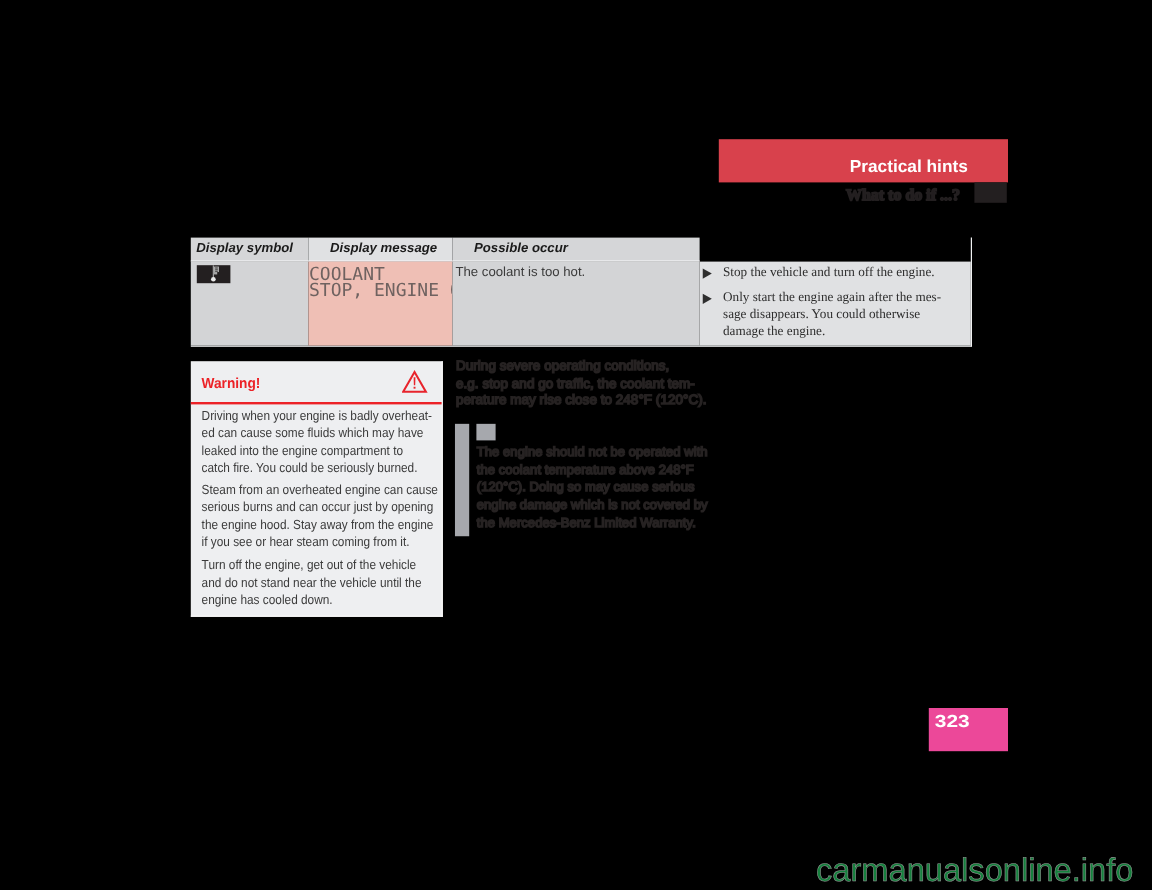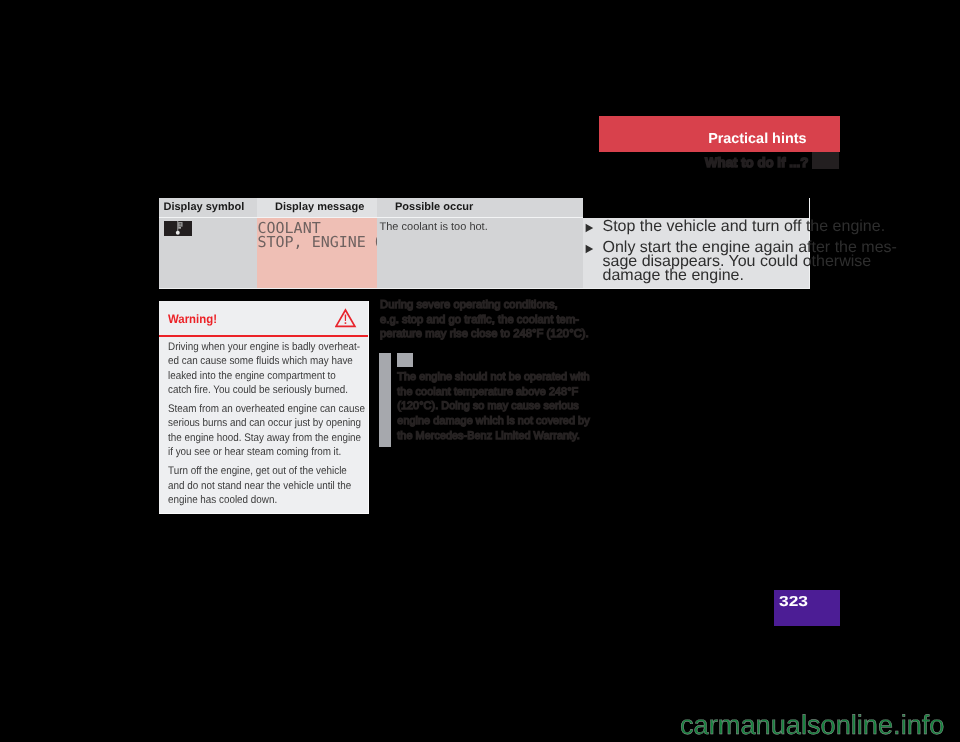--- a/index.html
+++ b/index.html
@@ -6,48 +6,48 @@
   body{width:960px;height:742px;background:#000000;overflow:hidden;
        font-family:"Liberation Sans",sans-serif;
        -webkit-font-smoothing:antialiased;text-rendering:geometricPrecision;}
   .page{position:absolute;left:0;top:0;width:948px;height:742px;}
 
   
   .redbar{position:absolute;left:599px;top:116px;width:241px;height:36px;background:#d8414c;}
   .redbar-label{position:absolute;right:33.5px;top:14px;color:#ffffff;font-weight:bold;
       font-size:14.4px;line-height:18px;white-space:nowrap;}
   .subhead-label{position:absolute;left:705px;top:155px;color:#231f20;font-weight:bold;
-      font-size:13.3px;line-height:15px;white-space:nowrap;-webkit-text-stroke:1.5px #231f20;}
+      font-size:13.3px;line-height:15px;white-space:nowrap;font-family:Liberation Serif, serif;-webkit-text-stroke:1.5px #231f20;}
   .chaptertab{position:absolute;left:812px;top:152px;width:27px;height:17px;background:#231f20;}
 
   
   .mtable{position:absolute;left:159px;top:198px;width:650px;font-size:0;
        border-right:1px solid #f0f1f2;border-bottom:1px solid #eeeff0;}
   .mrow{display:flex;}
   .mcell{box-sizing:border-box;}
   .mhead .mcell{background:#d5d6d8;font-weight:bold;font-size:11px;color:#1a1a1a;
        padding:1px 0 0 18px;height:20px;line-height:16px;white-space:nowrap;
-       border-bottom:0.6px solid #f3f4f5;}
+       border-bottom:0.6px solid #f3f4f5;font-style:italic;}
   .mhead .c2{background:#e0e1e3;}
   .mhead .c4{background:#e0e1e3;}
   .mbody .mcell{background:#d3d4d6;font-size:11px;color:#3a3a3a;padding:2px 0 0 2.5px;height:70px;}
   .mbody .c2{background:#efbfb5;}
   .mbody .c4{background:#e0e1e3;}
   .c1{width:98px;}
   .mhead .c1,.mbody .c1{padding-left:4.5px;}
   .c2{width:120px;}
   .c3{width:206px;}
   .c4{width:226px;}
 
   .symbolbox{width:28px;height:15px;background:#231f20;position:relative;margin-top:1px;margin-left:0.5px;}
   .symbolbox svg{position:absolute;left:0;top:0;}
   .msg{font-family:"DejaVu Sans Mono",monospace;font-size:15px;color:#6f6260;line-height:14.4px;
        letter-spacing:0px;white-space:pre;margin-left:-2px;margin-top:1px;}
   .cause{font-size:11px;color:#3b3b3b;line-height:14px;}
-  .sol{font-size:16px;color:#2e2e2e;line-height:14px;}
+  .sol{font-size:11px;color:#2e2e2e;line-height:14px;font-family:Liberation Serif, serif;}
   .solitem{display:flex;margin-bottom:6.8px;}
   .tri{width:18px;flex:0 0 18px;padding-top:3px;margin-left:-1px;}
   .tri svg{display:block;}
   .soltext{width:190px;}
 
   
   .warnbox{position:absolute;left:159px;top:301px;width:209px;height:212px;background:#eeeff1;
        border-right:1px solid #fafafb;border-bottom:1px solid #fafafb;}
   .warntitle{position:absolute;left:9px;top:11px;color:#ec2227;font-weight:bold;font-size:12.2px;
        line-height:15px;transform:scaleX(0.935);transform-origin:0 50%;white-space:nowrap;}
@@ -63,21 +63,21 @@
   .rcol{position:absolute;left:380px;top:298px;width:215px;filter:blur(0.35px);}
   .rtext{font-size:11.2px;color:#262222;line-height:14.6px;letter-spacing:0.05px;
        -webkit-text-stroke:1.35px #262222;}
     .noteblock{position:absolute;left:-1px;top:55px;width:215px;}
   .notebar{position:absolute;left:0px;top:0px;width:11.8px;height:94.4px;background:#a6a8ad;}
   .notesq{position:absolute;left:18px;top:0px;width:16.2px;height:14.2px;background:#a6a8ad;}
   .notetext{position:absolute;left:18.3px;top:17px;width:205px;font-size:10.85px;color:#262222;
        line-height:14.65px;letter-spacing:0.05px;-webkit-text-stroke:1.35px #262222;}
   
   
-  .pagenum{position:absolute;left:774px;top:590px;width:66px;height:36px;background:#4c1d95;}
+  .pagenum{position:absolute;left:774px;top:590px;width:66px;height:36px;background:#ec4899;}
   .pagenum-label{position:absolute;left:5.3px;top:1.5px;color:#ffffff;font-weight:bold;font-size:14.5px;
        line-height:20px;transform:scaleX(1.2);transform-origin:0 50%;}
 
   
   .watermark{position:absolute;left:680px;top:709px;color:#15803d;font-size:27.2px;
       line-height:32px;letter-spacing:0px;white-space:nowrap;
       -webkit-text-stroke:0.45px #9a9a9a;}
 </style>
 </head>
 <body>

